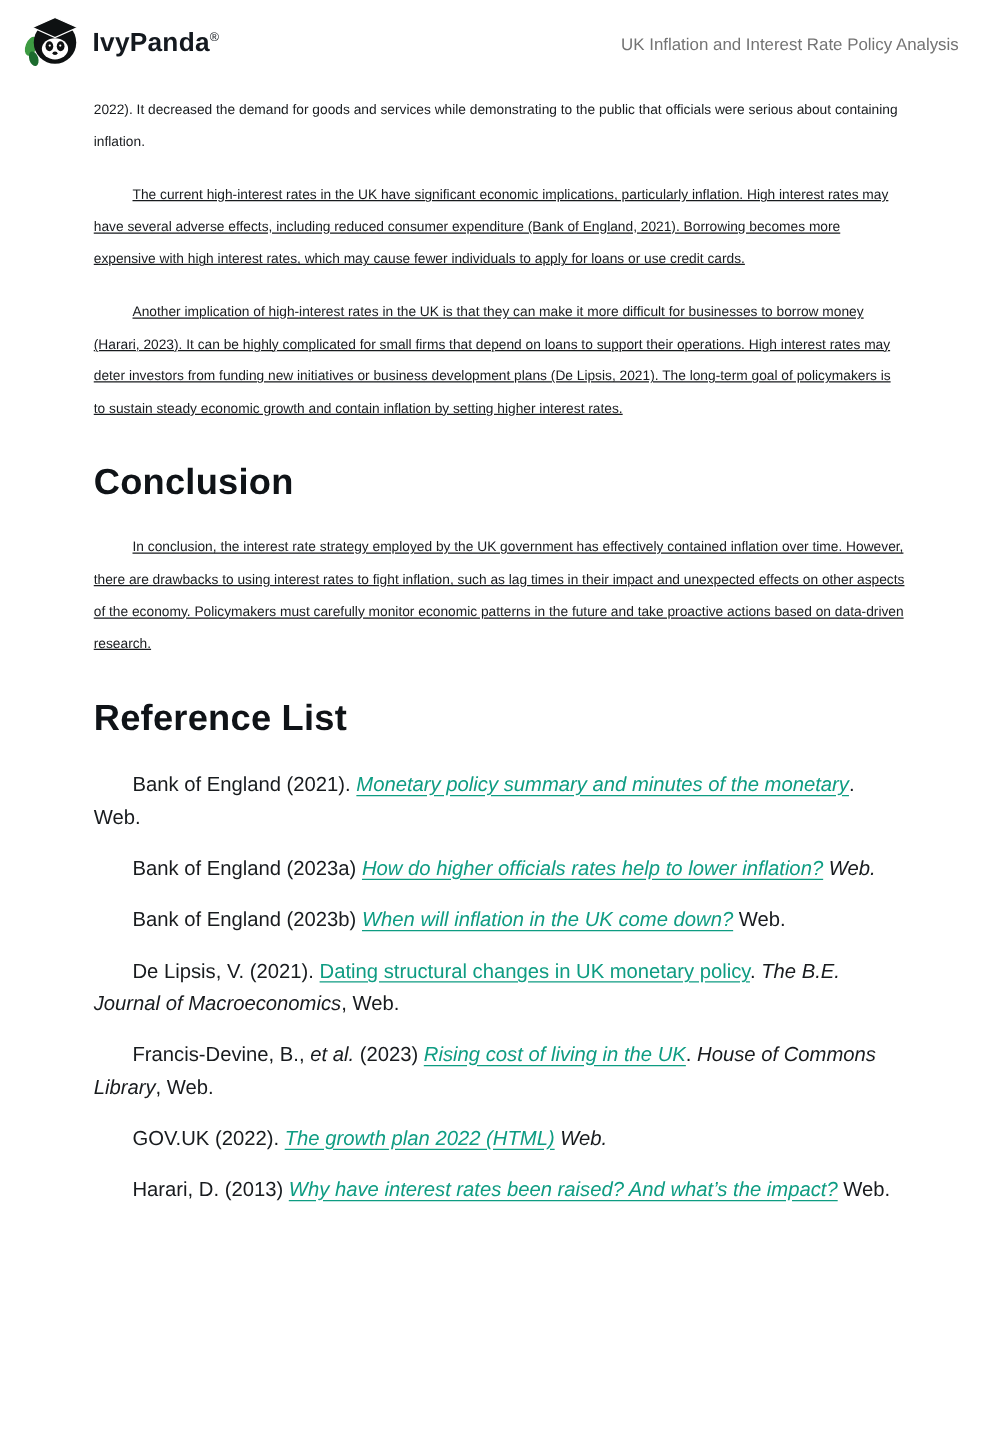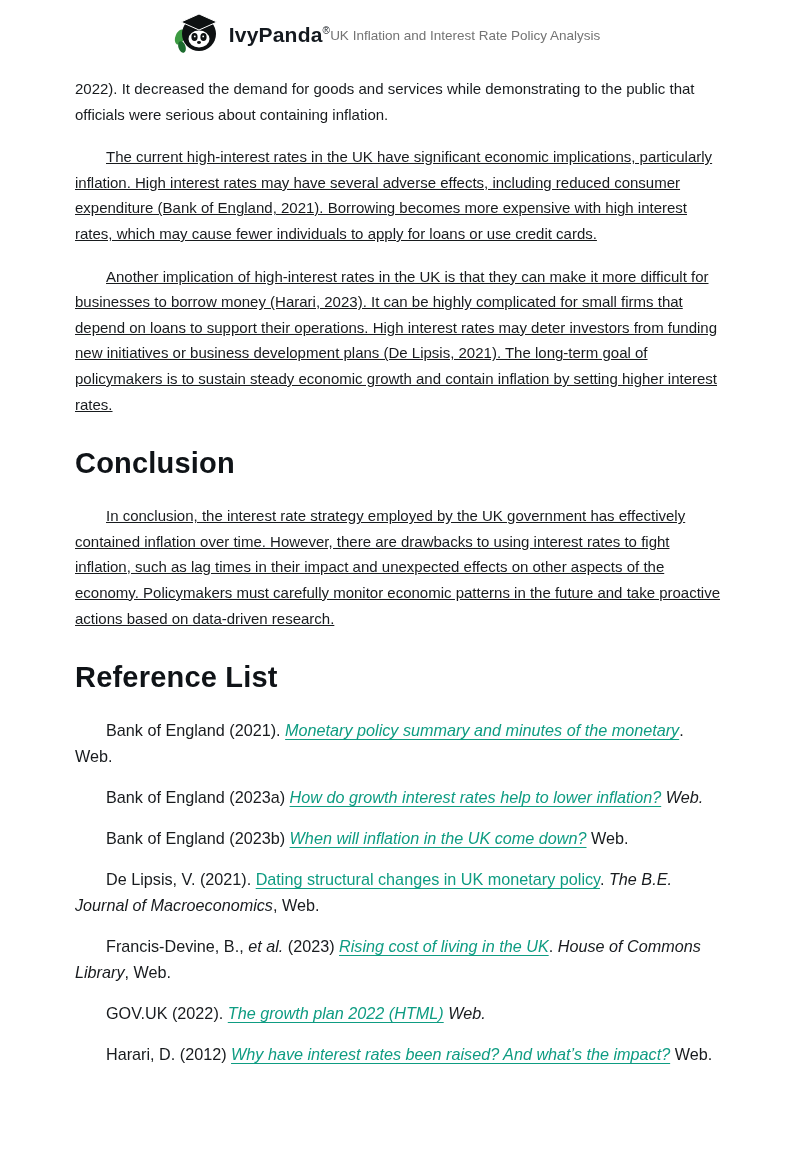--- a/index.html
+++ b/index.html
@@ -11,43 +11,43 @@
     margin: 0 auto;
     background: #ffffff;
     font-family: "Liberation Sans", sans-serif;
     color: #181b1e;
     overflow: hidden;
   }
 
   
   header {
     display: flex;
-    justify-content: center;
+    justify-content: space-between;
     align-items: center;
-    padding: 12px 33px 4px 6px;
+    padding: 12px 33px 4px 18px;
     height: 62px;
   }
   .brand { display: flex; align-items: center; gap: 10px; cursor: pointer; }
   .brand-name {
     font-size: 21px;
     font-weight: 700;
     color: #14191f;
     letter-spacing: 0.2px;
   }
   .brand-name sup { font-size: 10px; font-weight: 400; vertical-align: super; }
   .doc-title {
     font-size: 13.5px;
     color: #737373;
   }
 
   
   main { padding: 14px 76px 120px 75px; }
 
   p.body-para {
-    font-size: 15px;
+    font-size: 11px;
     line-height: 25.6px;
     margin: 0 0 17px 0;
     color: #181b1e;
   }
   p.indent { text-indent: 31px; text-decoration: underline; }
 
   h2.section-heading {
     font-size: 29px;
     font-weight: 700;
     color: #0f1317;
@@ -108,27 +108,27 @@
     <p class="body-para indent">Another implication of high-interest rates in the UK is that they can make it more difficult for businesses to borrow money (Harari, 2023). It can be highly complicated for small firms that depend on loans to support their operations. High interest rates may deter investors from funding new initiatives or business development plans (De Lipsis, 2021). The long-term goal of policymakers is to sustain steady economic growth and contain inflation by setting higher interest rates.</p>
 
     <h2 class="section-heading">Conclusion</h2>
 
     <p class="body-para indent">In conclusion, the interest rate strategy employed by the UK government has effectively contained inflation over time. However, there are drawbacks to using interest rates to fight inflation, such as lag times in their impact and unexpected effects on other aspects of the economy. Policymakers must carefully monitor economic patterns in the future and take proactive actions based on data-driven research.</p>
 
     <h2 class="section-heading">Reference List</h2>
 
     <p class="ref"><span>Bank of England (2021). </span><span class="s-link">Monetary policy summary and minutes of the monetary</span><span>. Web.</span></p>
 
-    <p class="ref"><span>Bank of England (2023a) </span><span class="s-link">How do growth interest rates help to lower inflation?</span><span class="s-italic"> Web.</span></p>
+    <p class="ref"><span>Bank of England (2023a) </span><span class="s-link">How do higher officials rates help to lower inflation?</span><span class="s-italic"> Web.</span></p>
 
     <p class="ref"><span>Bank of England (2023b) </span><span class="s-link">When will inflation in the UK come down?</span><span> Web.</span></p>
 
     <p class="ref"><span>De Lipsis, V. (2021). </span><span class="s-link-roman">Dating structural changes in UK monetary policy</span><span>. </span><span class="s-italic">The B.E. Journal of Macroeconomics</span><span>, Web.</span></p>
 
     <p class="ref"><span>Francis-Devine, B., </span><span class="s-italic">et al.</span><span> (2023) </span><span class="s-link">Rising cost of living in the UK</span><span>. </span><span class="s-italic">House of Commons Library</span><span>, Web.</span></p>
 
     <p class="ref"><span>GOV.UK (2022). </span><span class="s-link">The growth plan 2022 (HTML)</span><span class="s-italic"> Web.</span></p>
 
-    <p class="ref"><span>Harari, D. (2012) </span><span class="s-link">Why have interest rates been raised? And what’s the impact?</span><span> Web.</span></p>
+    <p class="ref"><span>Harari, D. (2013) </span><span class="s-link">Why have interest rates been raised? And what’s the impact?</span><span> Web.</span></p>
 
   </main>
 
 </div>
 
 </body></html>

